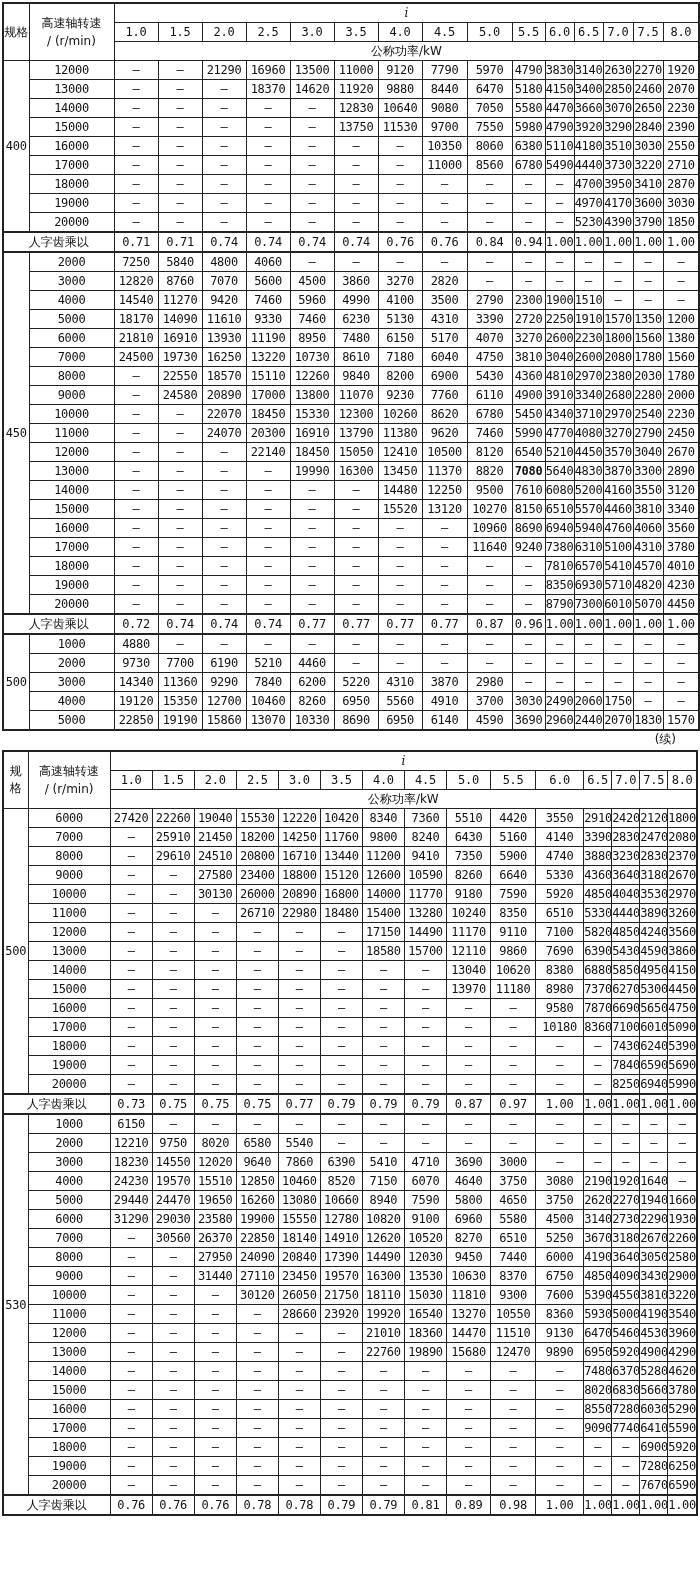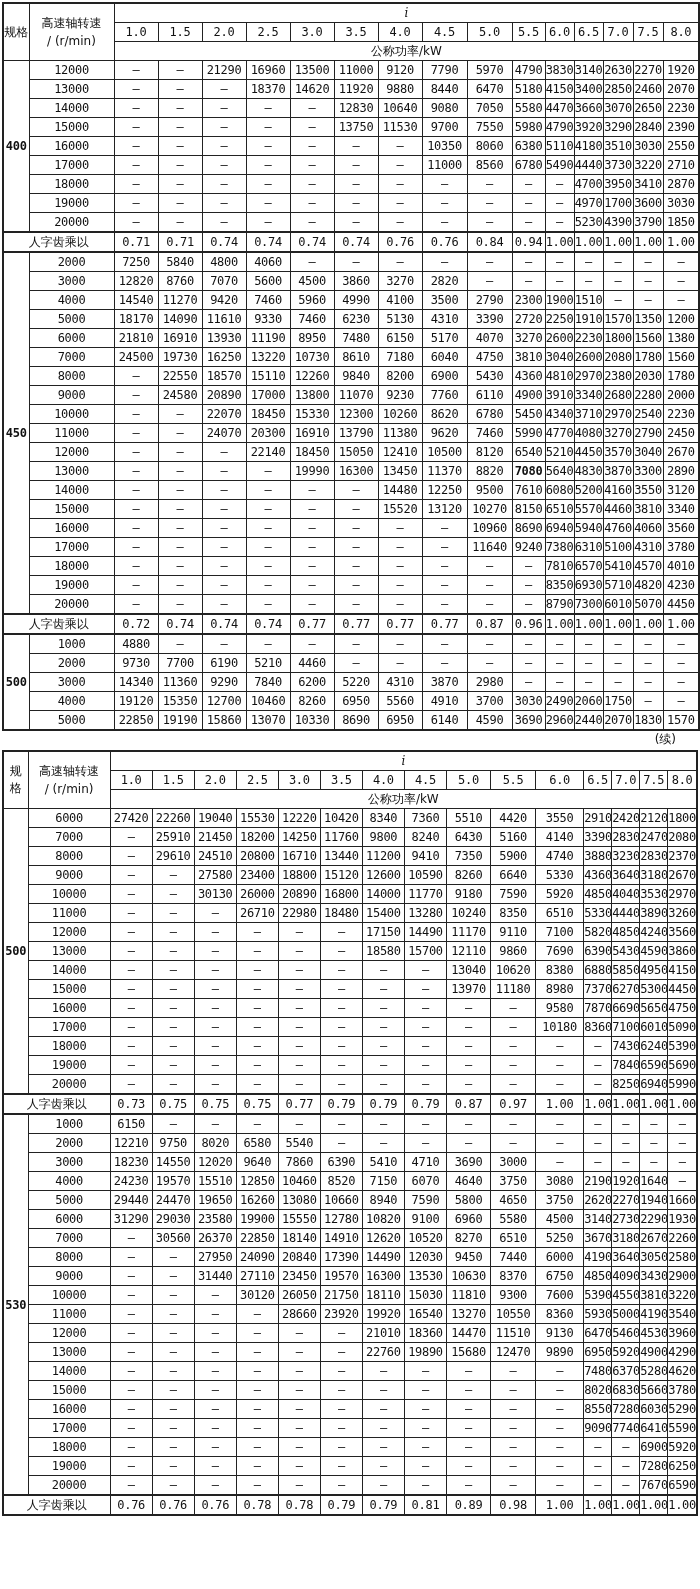--- a/index.html
+++ b/index.html
@@ -29,21 +29,21 @@
     letter-spacing:-0.3px;
   }
   td.spec-h { font-size:12px;margin-top:14px; }
   td.speed-h { font-size:12px; line-height:1.5; }
   td.i-h { font-family:"DejaVu Serif",serif; font-style:italic; font-size:13px; }
   td.power-h { font-size:12px; }
   
   td.power-h, td.spec-h, td.speed-h { border-bottom-width:2px; }
   tr.mult td { border-top-width:2px; border-bottom-width:2px; }
   td.mult-label { font-size:12px; }
-  td.spec { font-size:12px;font-weight:bold; }
+  td.spec { font-size:12px; }
   
   td.qr { border-right:0; text-align:left; padding-left:3px; }
   td.ql { border-left:0;font-weight:bold; }
 
   .continued {
     height:17px;
     line-height:17px;
     text-align:right;
     padding-right:24px;
     font-size:12px;
@@ -235,21 +235,21 @@
           <td class="num">—</td>
           <td class="num">—</td>
           <td class="num">—</td>
           <td class="num">—</td>
           <td class="num">—</td>
           <td class="num">—</td>
           <td class="num">—</td>
           <td class="num">—</td>
           <td class="num">—</td>
           <td class="num">4970</td>
-          <td class="num">1700</td>
+          <td class="num">4170</td>
           <td class="num">3600</td>
           <td class="num">3030</td>
         </tr>
         <tr>
           <td class="num">20000</td>
           <td class="num">—</td>
           <td class="num">—</td>
           <td class="num">—</td>
           <td class="num">—</td>
           <td class="num">—</td>

